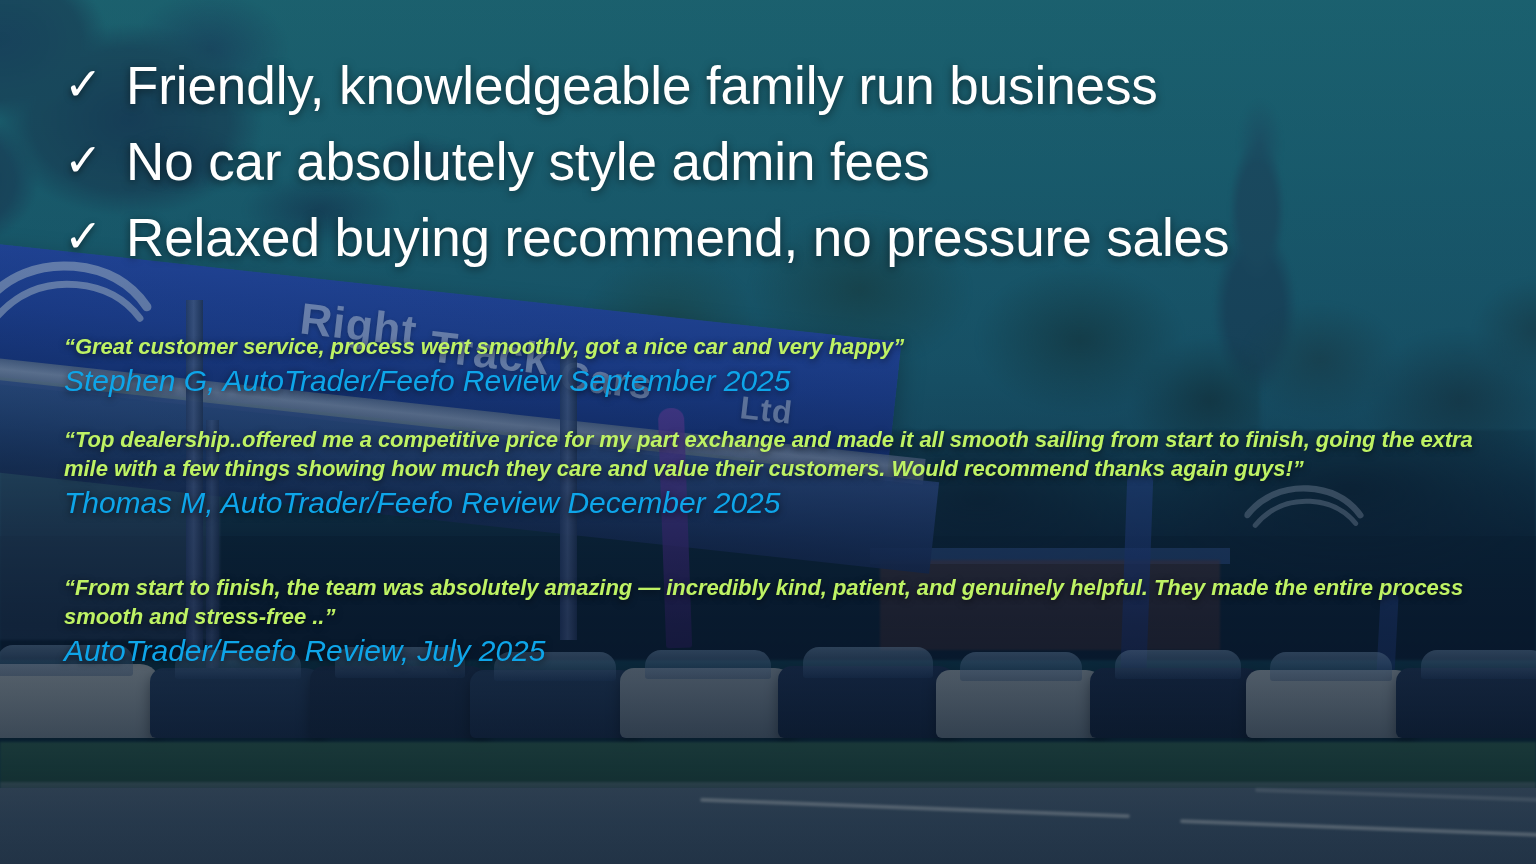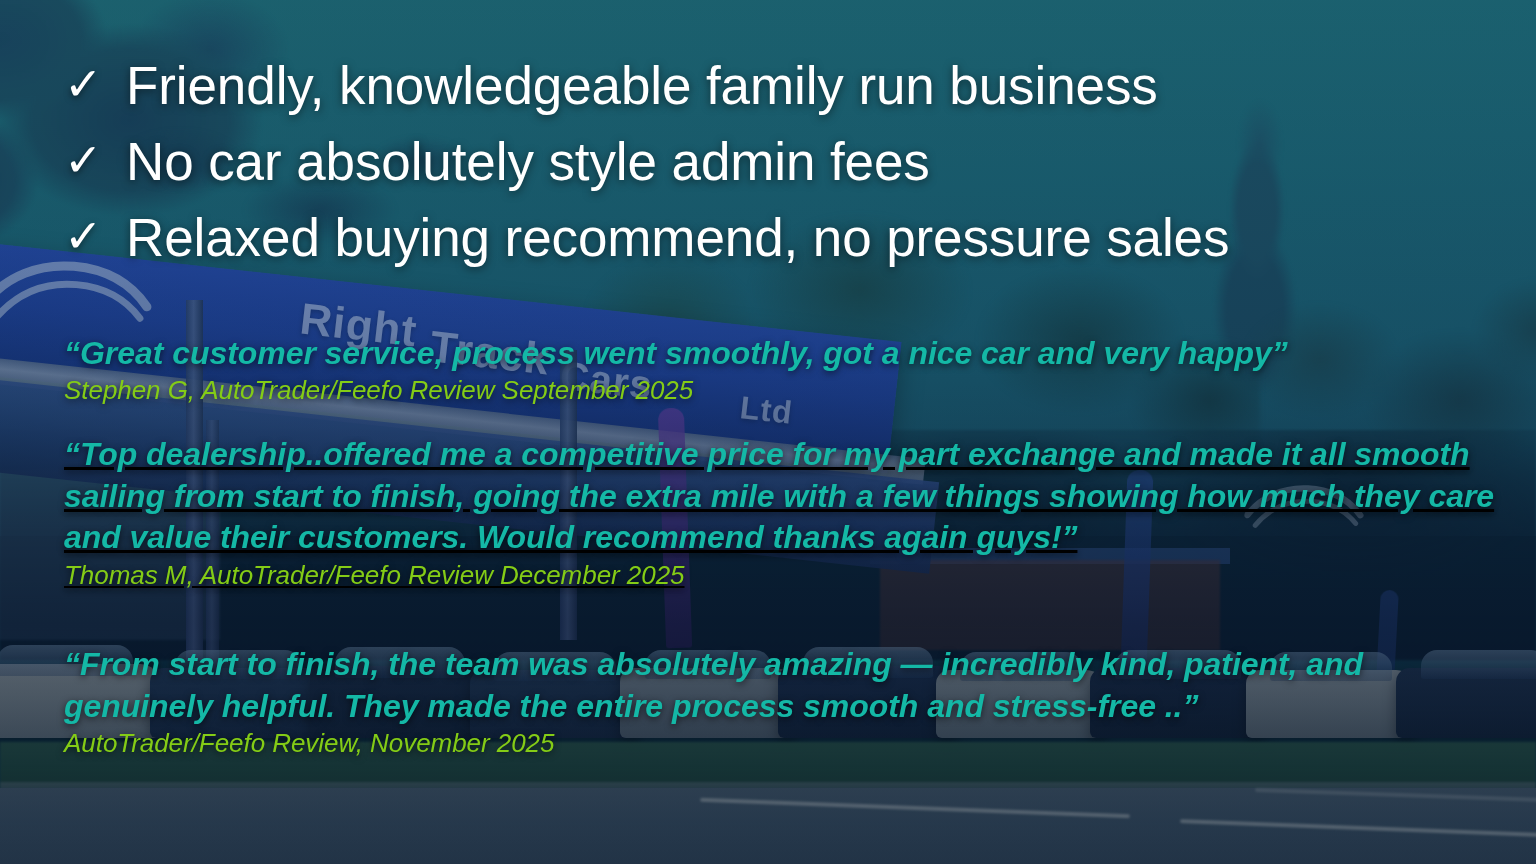--- a/index.html
+++ b/index.html
@@ -224,40 +224,40 @@
     font-weight: 400;
     letter-spacing: -.1px;
     text-shadow: 0 2px 8px rgba(0,0,0,.55);
     white-space: nowrap;
   }
 
   .reviews { position: absolute; left: 64px; top: 333px; width: 1440px; }
   .review { margin-bottom: 26px; }
   .review:last-child { margin-bottom: 0; }
   .quote {
-    color: #14b8a6;
-    font-size: 32px;
+    color: #bef264;
+    font-size: 22px;
     line-height: 1.295;
     font-weight: 700;
     font-style: italic;
     letter-spacing: -.05px;
     text-shadow: 0 2px 7px rgba(0,0,0,.65);
     margin: 0;
   }
   .attrib {
-    color: #84cc16;
-    font-size: 26px;
+    color: #0ea5e9;
+    font-size: 30px;
     line-height: 1.30;
     font-weight: 400;
     font-style: italic;
     letter-spacing: -.05px;
     text-shadow: 0 2px 7px rgba(0,0,0,.65);
     margin: 0;
   }
-  .r2 { margin-top: 15px; text-decoration: underline; }
+  .r2 { margin-top: 15px; }
   .r3 { margin-top: 52px; }
 </style>
 </head>
 <body>
 
 <div id="slide">
 
   <div class="bg">
     <div class="sky"></div>
     <div class="tree-left"></div>
@@ -345,18 +345,18 @@
         <p class="attrib">Stephen G, AutoTrader/Feefo Review September 2025</p>
       </div>
 
       <div class="review r2">
         <p class="quote">“Top dealership..offered me a competitive price for my part exchange and made it all smooth sailing from start to finish, going the extra mile with a few things showing how much they care and value their customers.  Would recommend thanks again guys!”</p>
         <p class="attrib">Thomas M, AutoTrader/Feefo Review December 2025</p>
       </div>
 
       <div class="review r3">
         <p class="quote">“From start to finish, the team was absolutely amazing — incredibly kind, patient, and genuinely helpful. They made the entire process smooth and stress-free ..”</p>
-        <p class="attrib">AutoTrader/Feefo Review, November 2025</p>
+        <p class="attrib">AutoTrader/Feefo Review, July 2025</p>
       </div>
 
     </div>
   </div>
 </div>
 
 </body></html>

